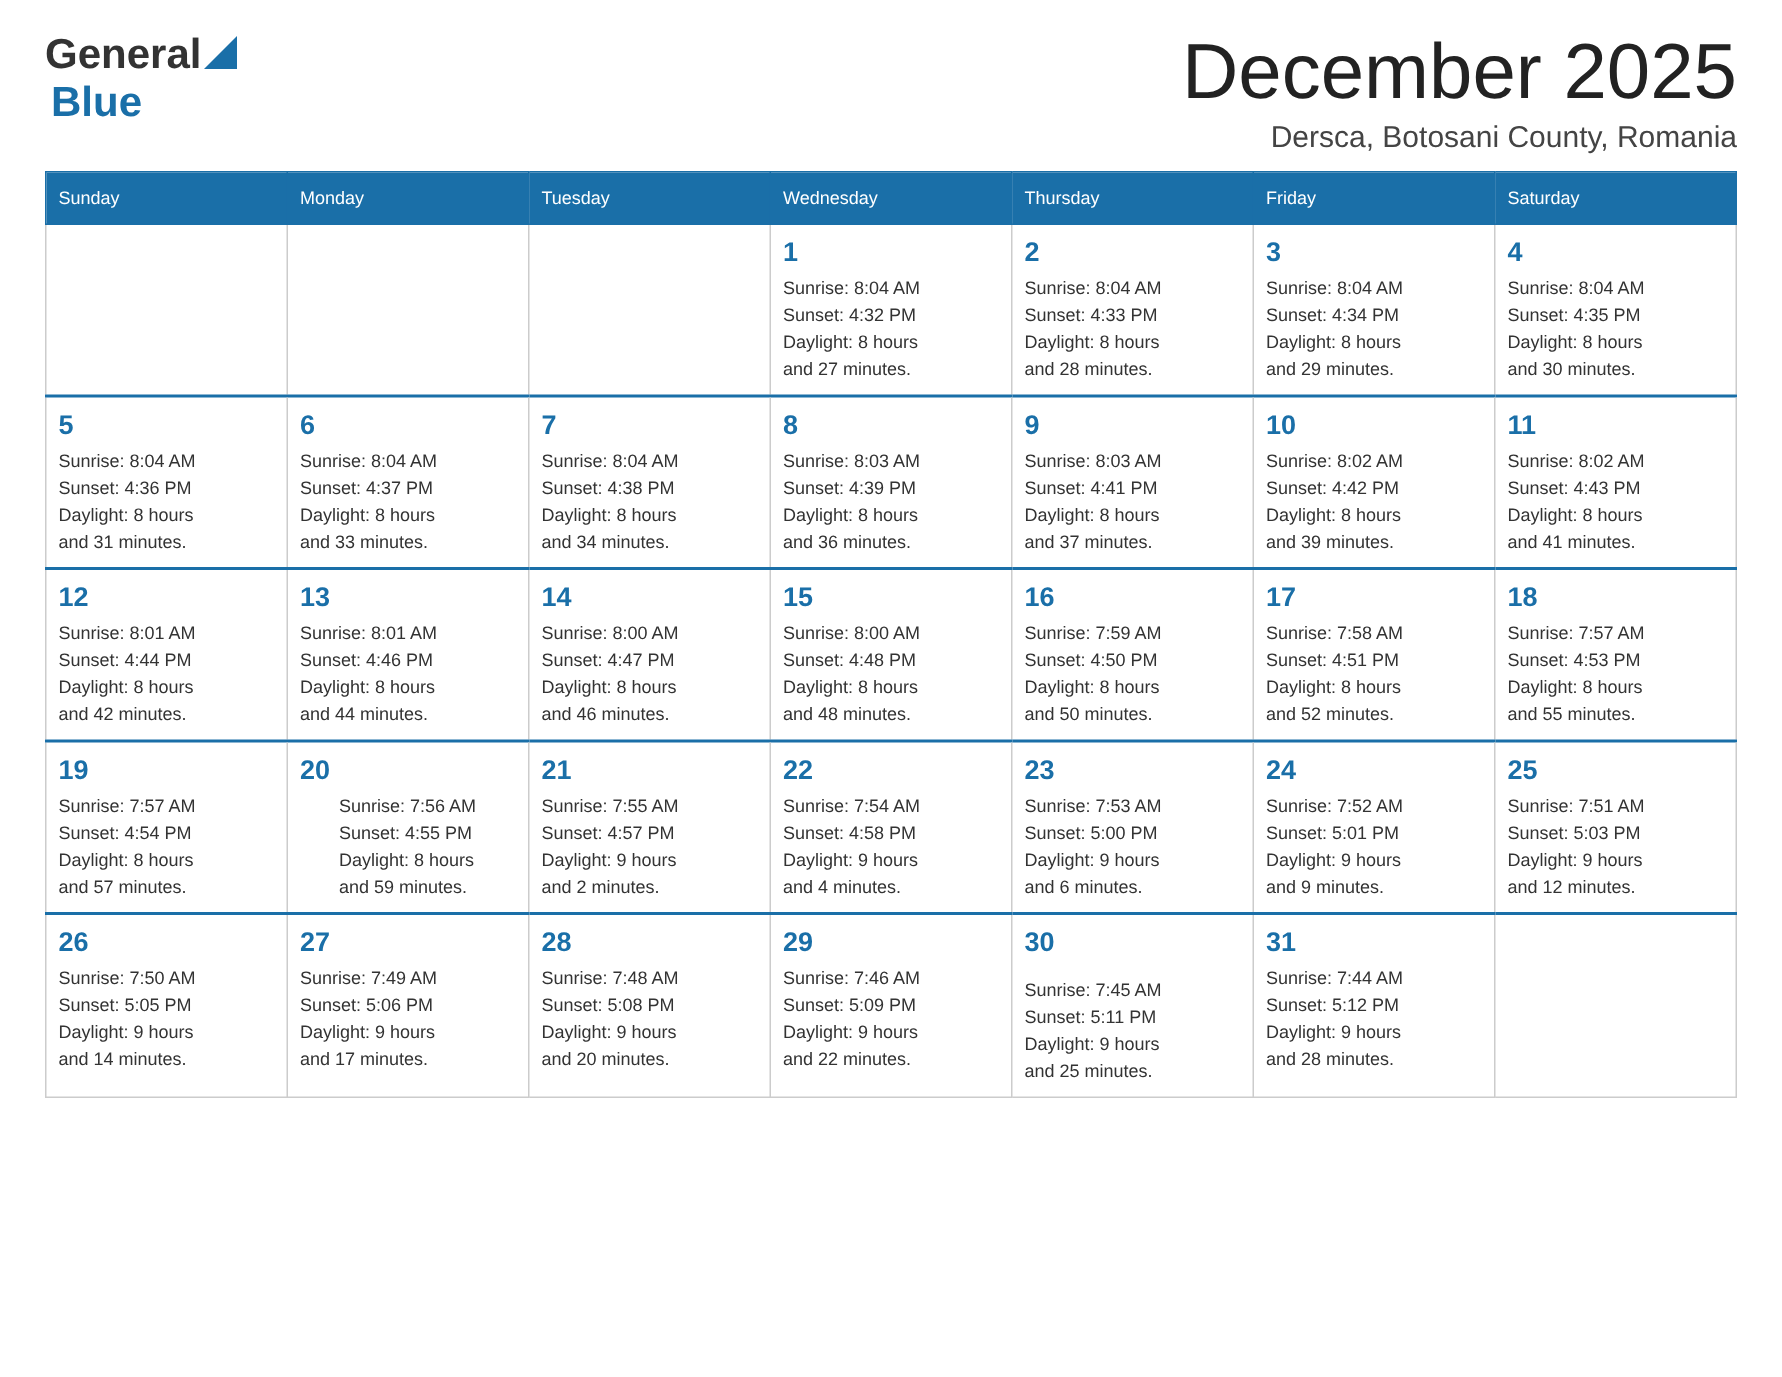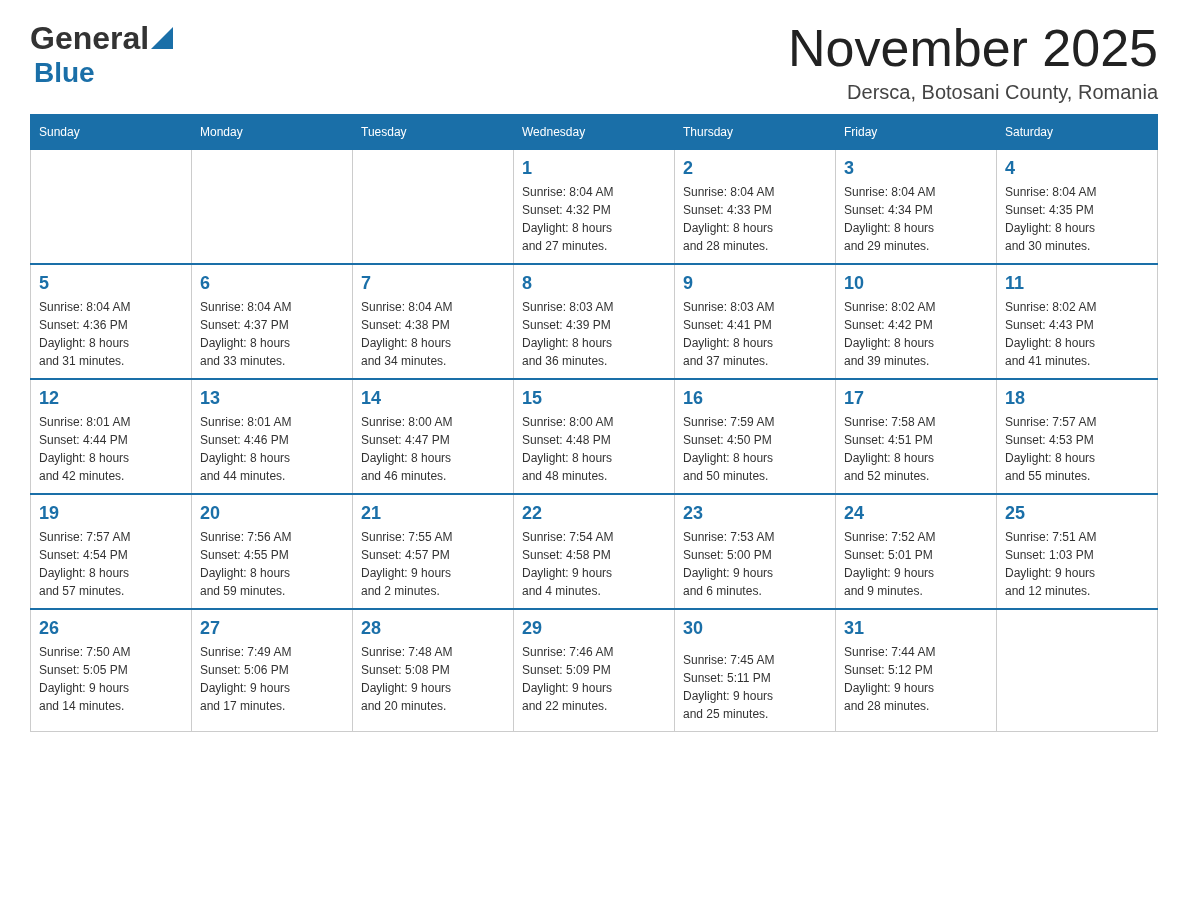--- a/index.html
+++ b/index.html
@@ -79,31 +79,31 @@
     .row-divider td {
       border-top: 2px solid #1a6fa8;
     }
   </style>
 </head>
 <body>
 
 <div class="header">
   <div class="logo-wrapper">
     <div class="logo-line1">
-      <span style="font-size:32px;font-weight:bold;color:#333;">General</span>
+      <span style="font-size:28px;font-weight:bold;color:#333;">General</span>
       <svg width="22" height="22" viewBox="0 0 22 22" style="margin-left:2px;margin-bottom:2px;">
         <polygon points="0,22 22,22 22,0" fill="#1a6fa8"></polygon>
       </svg>
     </div>
     <div>
       <span style="font-size:28px;font-weight:bold;color:#1a6fa8;margin-left:4px;margin-top:44px;">Blue</span>
     </div>
   </div>
   <div class="title-section">
-    <div class="month-title">November 2025</div>
+    <div class="month-title">December 2025</div>
     <div class="location-title">Dersca, Botosani County, Romania</div>
   </div>
 </div>
 
 <table class="calendar">
   <thead>
     <tr>
     <th>Sunday</th>
         <th>Monday</th>
         <th>Tuesday</th>
@@ -252,21 +252,21 @@
       <tr class="row-divider">
         <td>
           <span class="day-number">19</span>
           <div class="day-info" style="white-space: pre-line;">Sunrise: 7:57 AM
 Sunset: 4:54 PM
 Daylight: 8 hours
 and 57 minutes.</div>
         </td>
         <td>
           <span class="day-number">20</span>
-          <div class="day-info" style="white-space: pre-line;">Sunrise: 7:56 AM
+          <div class="day-info" style="white-space: pre-line; margin-left: 26px;">Sunrise: 7:56 AM
 Sunset: 4:55 PM
 Daylight: 8 hours
 and 59 minutes.</div>
         </td>
         <td>
           <span class="day-number">21</span>
           <div class="day-info" style="white-space: pre-line;">Sunrise: 7:55 AM
 Sunset: 4:57 PM
 Daylight: 9 hours
 and 2 minutes.</div>
@@ -288,21 +288,21 @@
         <td>
           <span class="day-number">24</span>
           <div class="day-info" style="white-space: pre-line;">Sunrise: 7:52 AM
 Sunset: 5:01 PM
 Daylight: 9 hours
 and 9 minutes.</div>
         </td>
         <td>
           <span class="day-number">25</span>
           <div class="day-info" style="white-space: pre-line;">Sunrise: 7:51 AM
-Sunset: 1:03 PM
+Sunset: 5:03 PM
 Daylight: 9 hours
 and 12 minutes.</div>
         </td>
       </tr>
       <tr class="row-divider">
         <td>
           <span class="day-number">26</span>
           <div class="day-info" style="white-space: pre-line;">Sunrise: 7:50 AM
 Sunset: 5:05 PM
 Daylight: 9 hours

